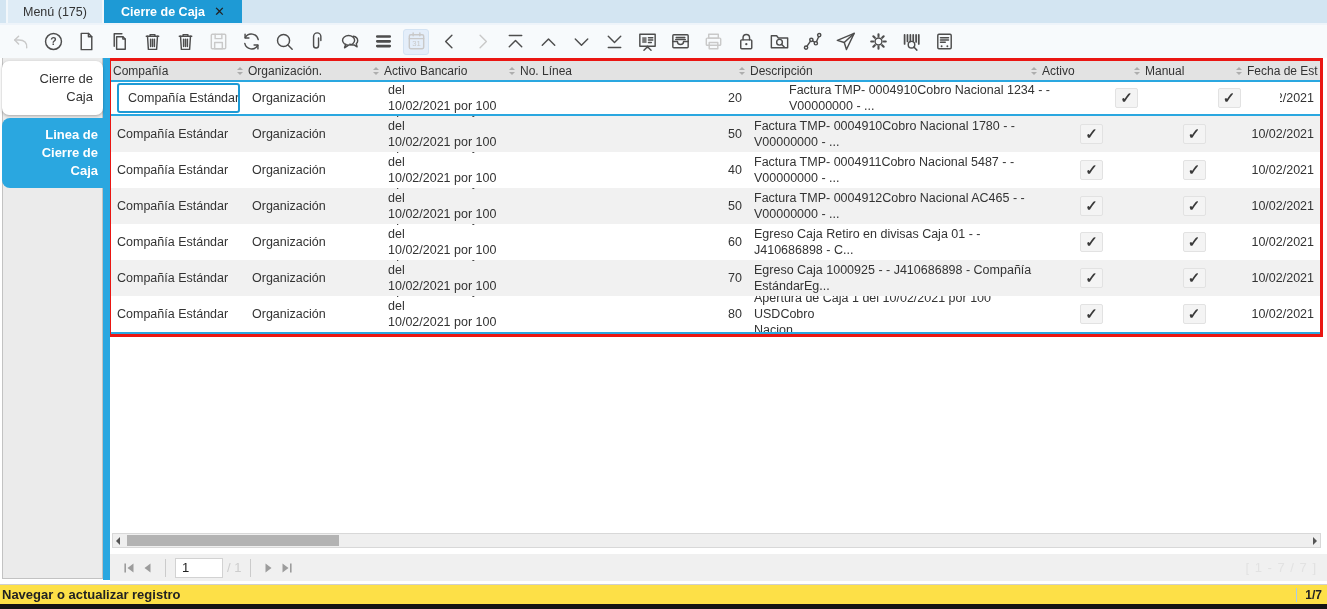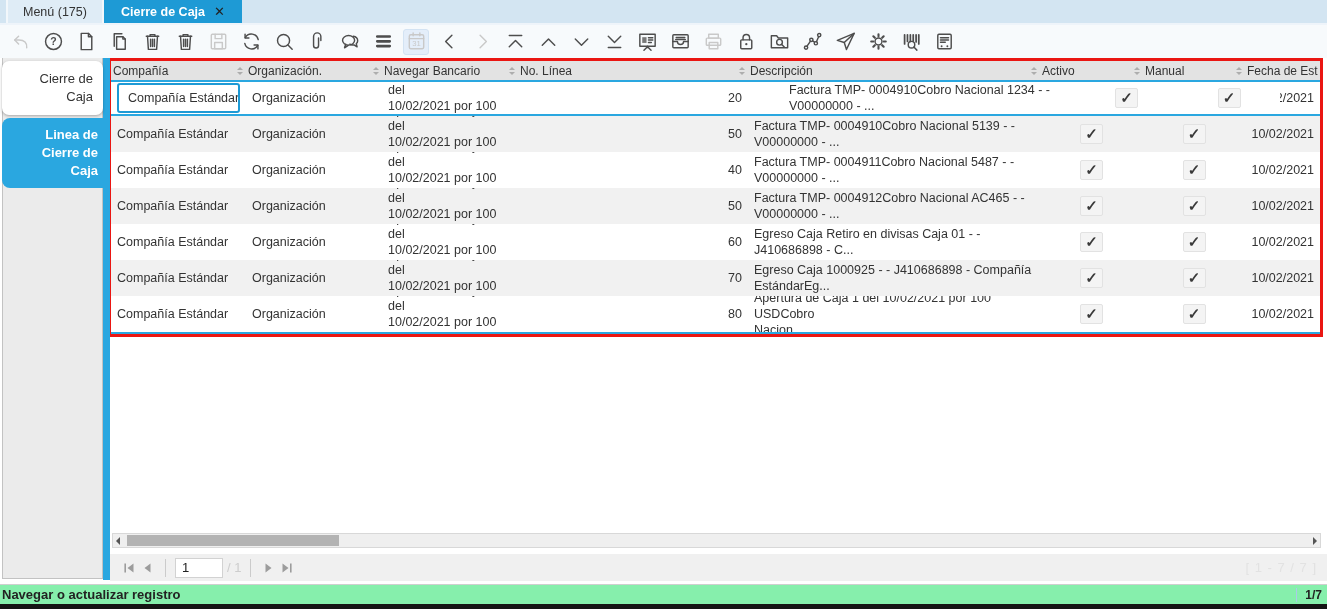--- a/index.html
+++ b/index.html
@@ -74,21 +74,21 @@
            align-items:center; padding:0 10px; font-size:13px; flex:none; }
   .pbtn{ width:18px; height:16px; display:flex; align-items:center; justify-content:center; color:#9c9c9c; }
   .pbtn svg{ width:14px; height:14px; }
   .pdiv{ width:1px; height:18px; background:#cbcbcb; margin:0 9px; }
   .pinput{ width:48px; height:20px; background:#fff; border:1px solid #d2d2d2; font-size:13px;
            padding:0 6px; color:#222; font-family:"Liberation Sans",sans-serif; }
   .ptotal{ color:#cdcdcd; margin-left:4px; }
   .prange{ margin-left:auto; color:#e2e2e2; letter-spacing:1px; }
 
   
-  .statusbar{ height:20px; border-top:1px solid #cfcfcf; background:#86efac; display:flex;
+  .statusbar{ height:20px; border-top:1px solid #cfcfcf; background:#fde047; display:flex;
               align-items:center; font-size:13px; font-weight:600; color:#222; padding:0 5px 0 2px; flex:none; }
   .sb-right{ margin-left:auto; display:flex; align-items:center; font-size:12px; font-weight:bold; }
   .sb-sep{ width:1px; height:14px; background:#a9cbe8; margin-right:8px; }
   .bottombar{ height:5px; background:#141414; flex:none; }
 </style>
 </head>
 <body>
 
 <div class="app">
 
@@ -318,21 +318,21 @@
               </span>
             </div>
             <div class="gh" style="width: 136px;">
               <span>Organización.</span>
               <span class="sort">
                 <i class="up"></i>
                 <i class="dn"></i>
               </span>
             </div>
             <div class="gh" style="width: 136px;">
-              <span>Navegar Bancario</span>
+              <span>Activo Bancario</span>
               <span class="sort">
                 <i class="up"></i>
                 <i class="dn"></i>
               </span>
             </div>
             <div class="gh" style="width: 230px;">
               <span>No. Línea</span>
               <span class="sort">
                 <i class="up"></i>
                 <i class="dn"></i>
@@ -381,21 +381,21 @@
                 <span class="chk">✓</span>
               </div>
               <div class="gc right" style="flex: 1 1 0%;">10/02/2021</div>
             </div>
             <div class="grow alt">
               <div class="gc" style="width: 135px;">Compañía Estándar</div>
               <div class="gc" style="width: 136px;">Organización</div>
               <div class="gc wrap" style="width: 136px;">Apertura de Caja 1 del
 10/02/2021 por 100 USD</div>
               <div class="gc right" style="width: 230px;">50</div>
-              <div class="gc wrap" style="width: 292px;">Factura TMP- 0004910Cobro Nacional 5139 - -
+              <div class="gc wrap" style="width: 292px;">Factura TMP- 0004910Cobro Nacional 1780 - -
 V00000000 - ...</div>
               <div class="gc center" style="width: 103px;">
                 <span class="chk">✓</span>
               </div>
               <div class="gc center" style="width: 102px;">
                 <span class="chk">✓</span>
               </div>
               <div class="gc right" style="flex: 1 1 0%;">10/02/2021</div>
             </div>
             <div class="grow">

